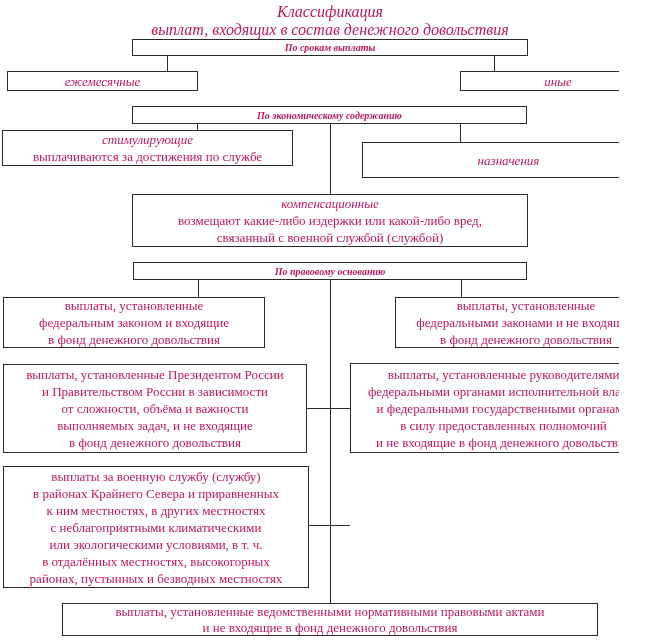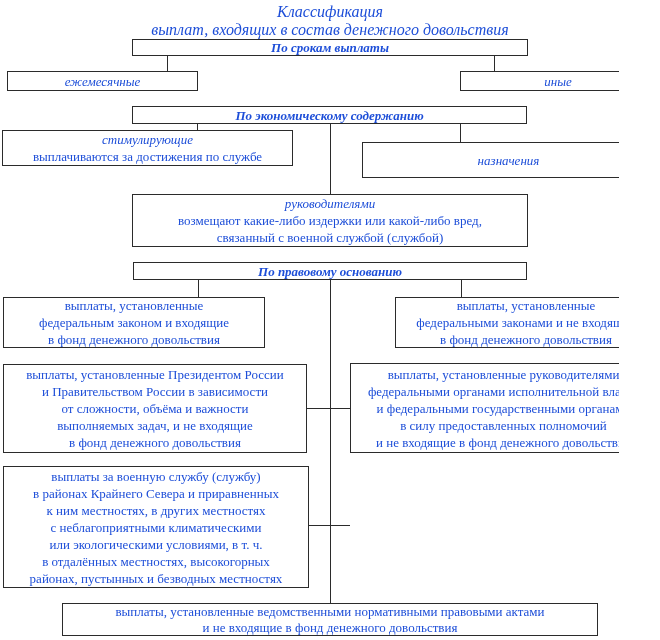--- a/index.html
+++ b/index.html
@@ -1,27 +1,27 @@
 <!DOCTYPE html>
 <html><head>
 <meta charset="utf-8">
 <style>
   html,body{margin:0;padding:0;background:#ffffff;}
   .canvas{
     position:relative;width:619px;height:640px;background:#ffffff;
-    font-family:"Liberation Serif","DejaVu Serif",serif;color:#1d4ed8;overflow:hidden;
+    font-family:"Liberation Serif","DejaVu Serif",serif;color:#be185d;overflow:hidden;
   }
   .title{position:absolute;left:0;top:3px;width:660px;text-align:center;
     font-style:italic;font-size:16px;line-height:18px;}
   .box{
     position:absolute;box-sizing:border-box;border:1px solid #2b2b2b;background:#ffffff;
     display:flex;flex-direction:column;align-items:center;justify-content:center;
     text-align:center;font-size:13px;line-height:17px;white-space:pre-line;
   }
-  .hdr{font-weight:bold;font-style:italic;font-size:13px;line-height:15px;}
+  .hdr{font-weight:bold;font-style:italic;font-size:10px;line-height:15px;}
   .iname{font-style:italic;}
   .bot{line-height:16px;}
   .vline{position:absolute;width:1px;background:#2b2b2b;}
   .hline{position:absolute;height:1px;background:#2b2b2b;}
 </style>
 </head>
 <body>
 
 <div class="canvas">
 
@@ -50,21 +50,21 @@
   <div class="box" style="left:2px;top:130px;width:291px;height:36px">
     <div class="iname">стимулирующие</div>
     <div>выплачиваются за достижения по службе</div>
   </div>
 
   <div class="box" style="left:362px;top:142px;width:293px;height:36px">
     <div class="iname">назначения</div>
   </div>
 
   <div class="box" style="left:132px;top:194px;width:396px;height:53px">
-    <div class="iname">руководителями</div>
+    <div class="iname">компенсационные</div>
     <div>возмещают какие-либо издержки или какой-либо вред,
 связанный с военной службой (службой)</div>
   </div>
 
   <div class="box hdr" style="left:133px;top:262px;width:394px;height:18px">По правовому основанию</div>
 
   <div class="box" style="left:3px;top:297px;width:262px;height:51px">выплаты, установленные
 федеральным законом и входящие
 в фонд денежного довольствия</div>
 

